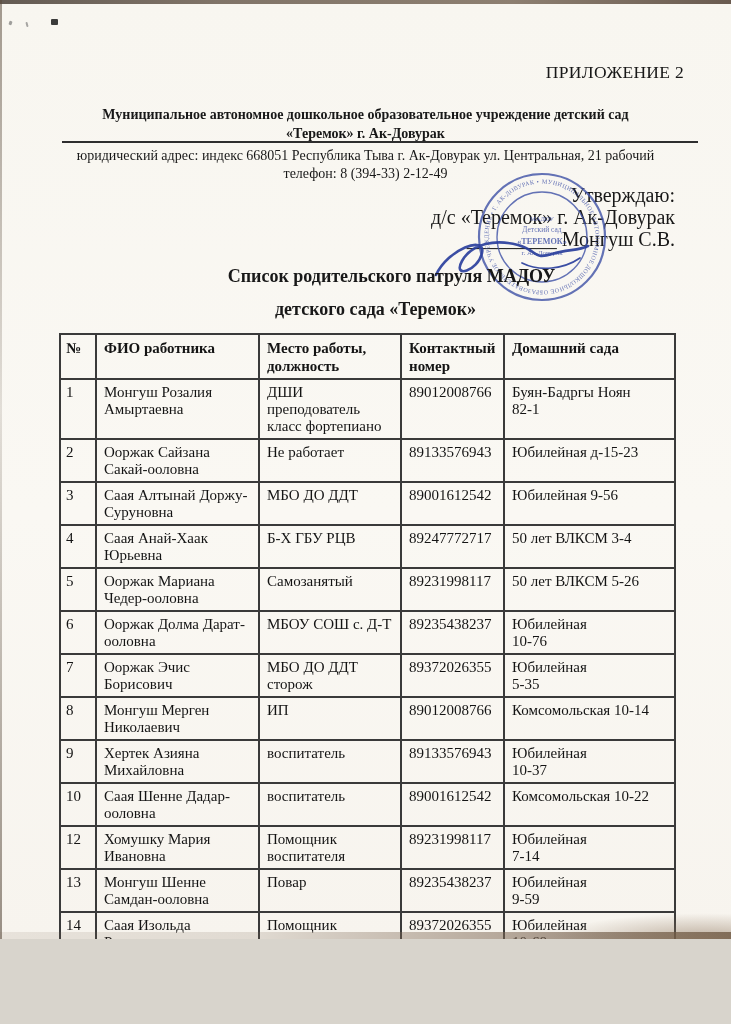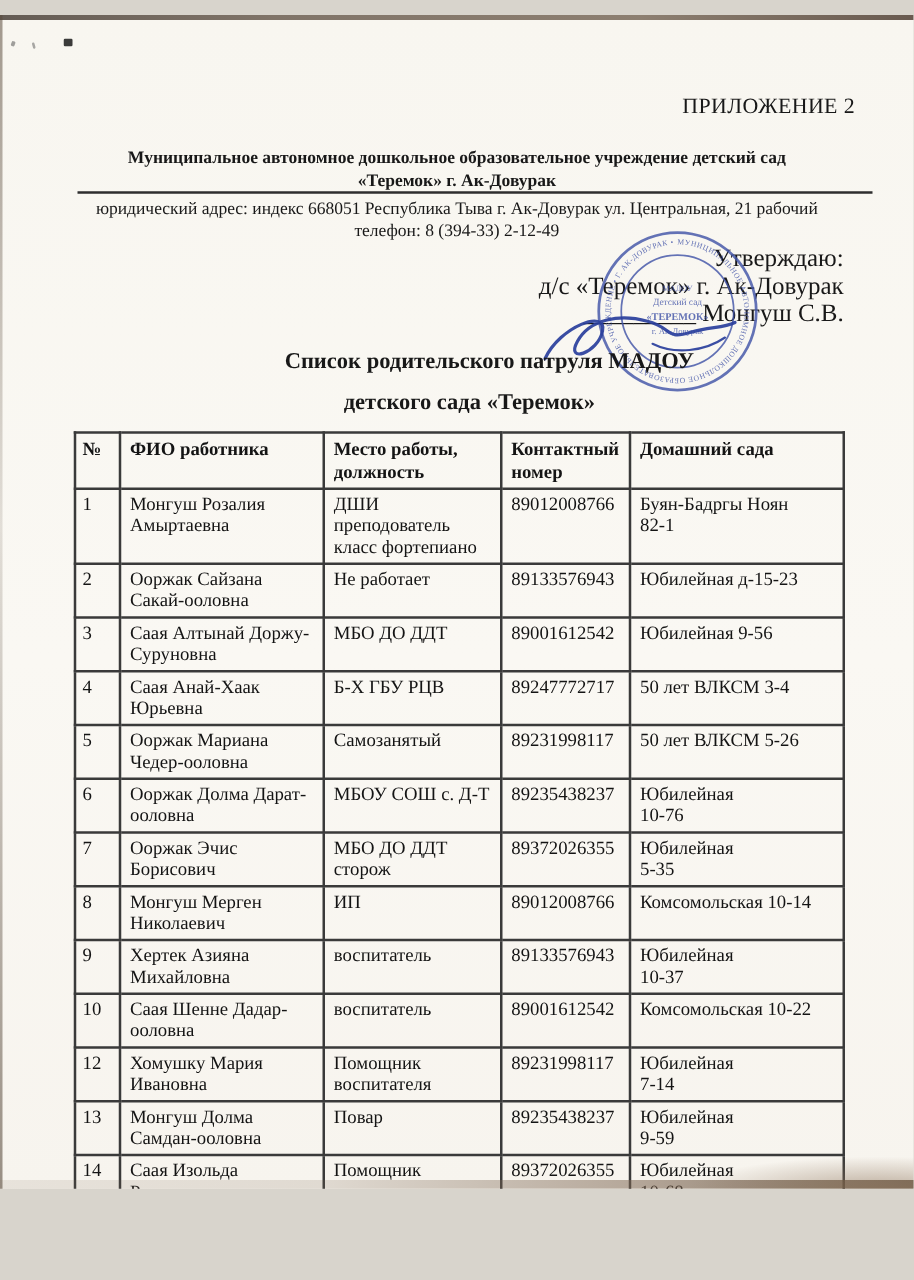--- a/index.html
+++ b/index.html
@@ -1,19 +1,19 @@
 <!DOCTYPE html>
 <html><head>
 <meta charset="utf-8">
 <style>
   html,body{margin:0;padding:0;background:#d8d4cc;}
   .paper{
     position:relative;
     width:731px;height:939px;
-    margin:12px auto;
+    margin:0 auto;
     background:linear-gradient(180deg,#f8f6f0 0%,#faf8f3 55%,#f7f4ee 100%);
     overflow:hidden;
     font-family:"Liberation Serif","DejaVu Serif",serif;
     color:#181818;
   }
   
   .edge-top{position:absolute;left:0;top:0;width:731px;height:4px;
     background:linear-gradient(90deg,#4a4038 0%,#6b5d50 30%,#7a6a5a 70%,#503f33 100%);opacity:.85;}
   .edge-left{position:absolute;left:0;top:0;width:2px;height:1024px;
     background:linear-gradient(180deg,rgba(90,75,60,.55),rgba(90,75,60,.15) 40%,rgba(70,55,40,.6) 100%);}
@@ -215,21 +215,21 @@
           <td>Хомушку Мария
 Ивановна</td>
           <td>Помощник
 воспитателя</td>
           <td>89231998117</td>
           <td>Юбилейная
 7-14</td>
         </tr>
         <tr style="height: 42px;">
           <td>13</td>
-          <td>Монгуш Долма
+          <td>Монгуш Шенне
 Самдан-ооловна</td>
           <td>Повар</td>
           <td>89235438237</td>
           <td>Юбилейная
 9-59</td>
         </tr>
         <tr style="height: 51px;">
           <td>14</td>
           <td>Саая Изольда
 Романовна</td>

